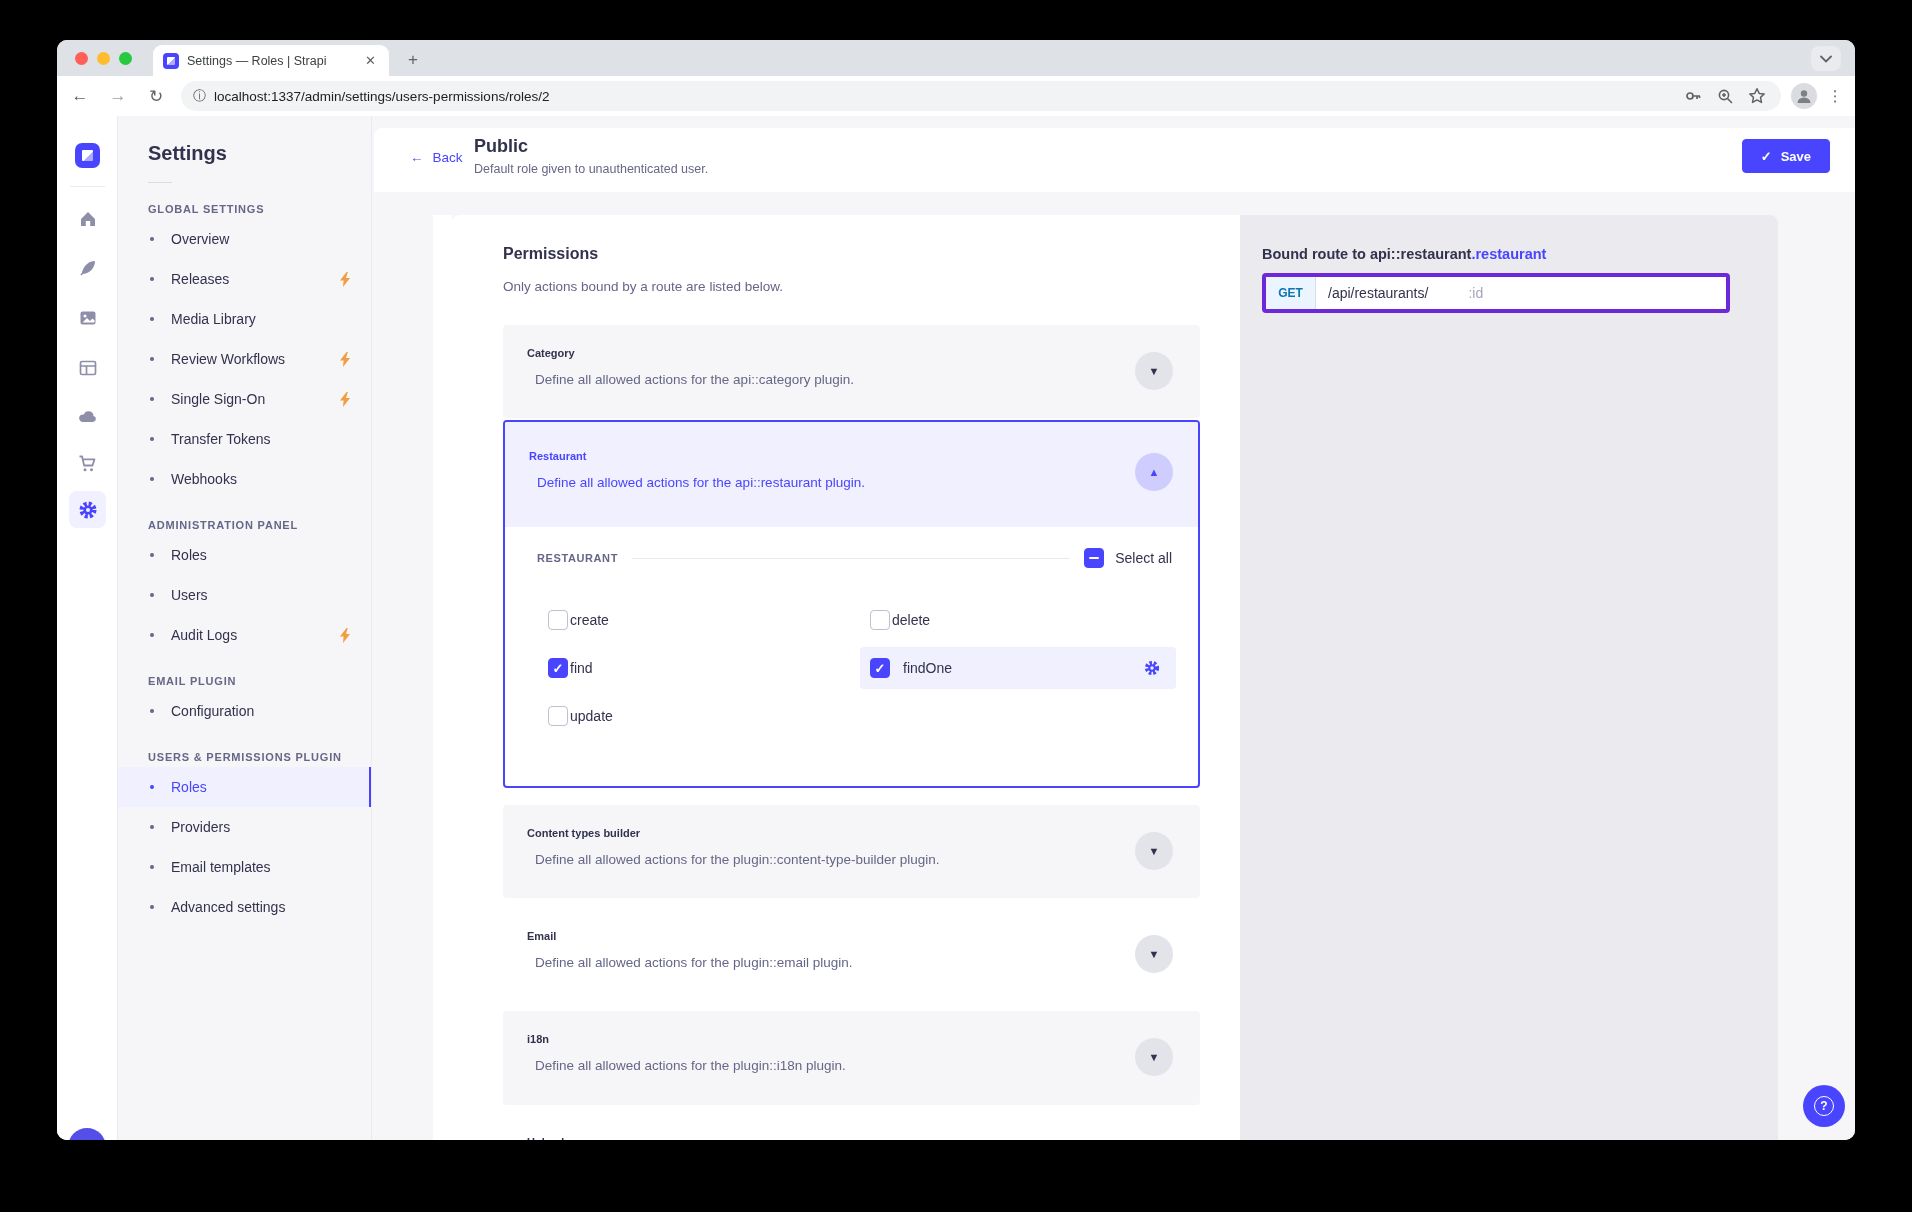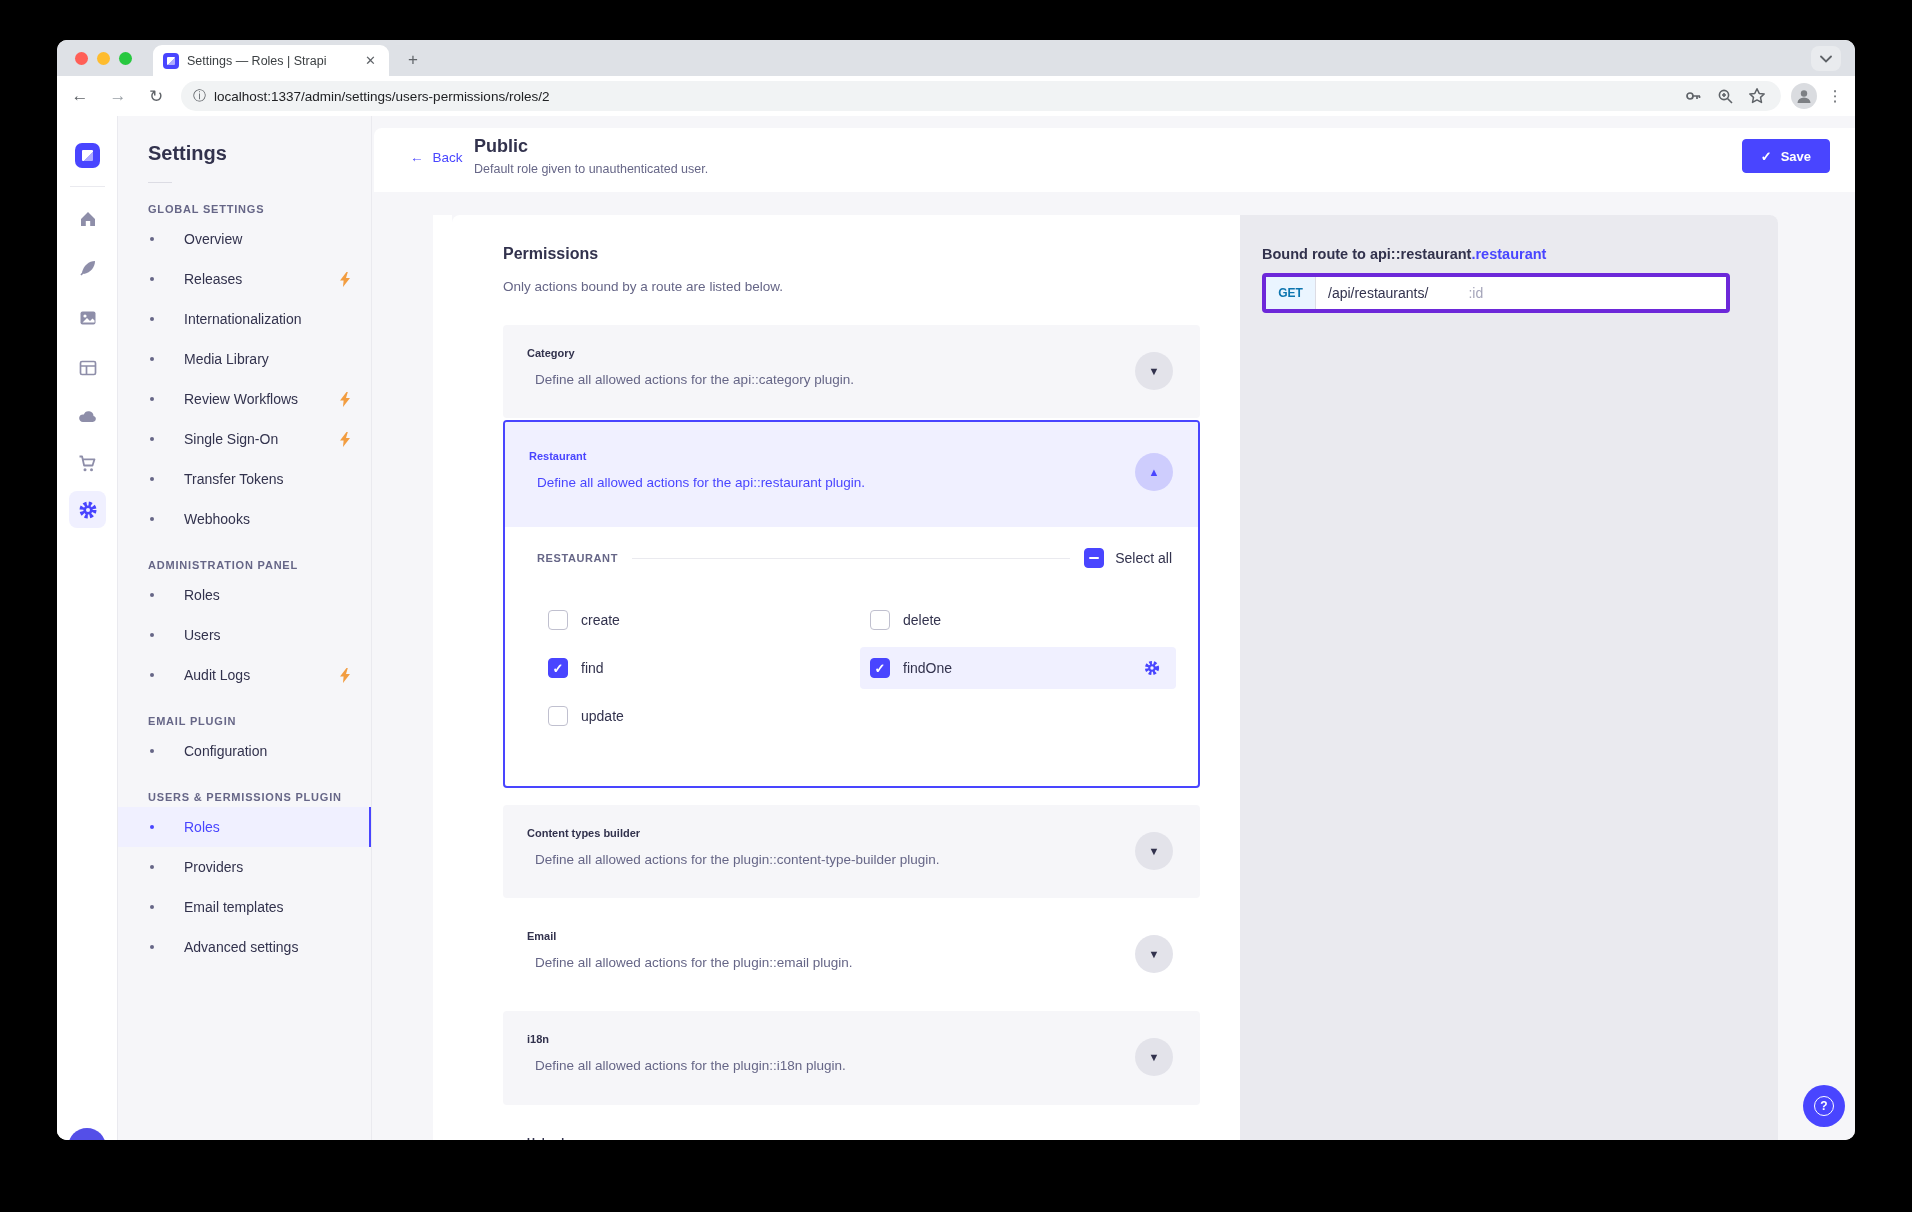--- a/index.html
+++ b/index.html
@@ -38,21 +38,21 @@
   .rail-logo::after { content:""; position:absolute; left:7px; top:7px; width:11px; height:11px; background:linear-gradient(135deg,#fff 0 55%,rgba(255,255,255,.55) 55% 100%); border-radius:1px; }
   .rail-div { position:absolute; left:13px; top:70px; width:35px; height:1px; background:#eaeaef; }
   .rail-ic { position:absolute; left:18px; width:25px; height:25px; display:flex; align-items:center; justify-content:center; color:#8e8ea9; }
   .rail-active { position:absolute; left:12px; top:375px; width:37px; height:37px; background:#f0f0ff; border-radius:8px; display:flex; align-items:center; justify-content:center; }
   .rail-kd { position:absolute; left:11px; top:1012px; width:38px; height:38px; border-radius:50%; background:#544fe8; color:#fff; font-size:13.5px; font-weight:bold; display:flex; align-items:center; justify-content:center; }
 
   .subnav { position:absolute; left:61px; top:0; width:254px; height:100%; background:#f6f6f9; border-right:1px solid #eaeaef; overflow:hidden; }
   .subnav-title { margin:26px 0 0 30px; font-size:20px; font-weight:700; color:#32324d; }
   .subnav-divider { margin:17px 0 0 30px; width:24px; height:1px; background:#dcdce4; }
   .snav-section { margin:20px 0 4px 30px; font-size:11px; font-weight:700; letter-spacing:.8px; color:#666687; }
-  .snav-item { height:40px; display:flex; align-items:center; gap:30px; padding-left:32px; font-size:14px; color:#32324d; position:relative; }
+  .snav-item { height:40px; display:flex; align-items:center; gap:17px; padding-left:32px; font-size:14px; color:#32324d; position:relative; }
   .snav-item .dot { width:4px; height:4px; border-radius:50%; background:#666687; flex:0 0 auto; }
   .snav-item .flash { position:absolute; right:20px; color:#f29d41; display:flex; }
   .snav-item.active { background:#f0f0ff; color:#4945ff; border-right:2px solid #4945ff; }
   .snav-item.active .dot { background:#4945ff; }
 
   .page { position:absolute; left:315px; top:0; right:0; bottom:0; }
   .pageheader { position:absolute; left:2px; top:12px; right:0; height:64px; background:#fff; border-radius:8px 0 0 0; }
   .backlink { position:absolute; left:36px; top:22px; display:flex; align-items:center; gap:9px; color:#4945ff; font-size:13.5px; }
   .ph-title { position:absolute; left:100px; top:8px; font-size:18px; font-weight:700; color:#32324d; }
   .ph-sub { position:absolute; left:100px; top:34px; font-size:12.5px; color:#666687; }
@@ -84,21 +84,21 @@
   .group-label { font-size:11px; font-weight:600; letter-spacing:.6px; color:#666687; white-space:nowrap; }
   .group-line { flex:1; height:1px; background:#eaeaef; }
   .selectall { display:flex; align-items:center; gap:11px; }
   .selectall-label { font-size:14px; color:#32324d; }
 
   .cb { width:20px; height:20px; border-radius:4px; background:#fff; border:1px solid #c0c0cf; flex:0 0 auto; display:flex; align-items:center; justify-content:center; }
   .cb.on { background:#4945ff; border-color:#4945ff; color:#fff; font-size:13px; font-weight:700; }
   .cb.ind { background:#4945ff; border-color:#4945ff; }
   .cb.ind::after { content:""; width:10px; height:2.5px; background:#fff; border-radius:1px; }
 
-  .perm-item { position:absolute; height:20px; display:flex; align-items:center; gap:13px; font-size:14px; color:#32324d; }
+  .perm-item { position:absolute; height:20px; display:flex; align-items:center; gap:2px; font-size:14px; color:#32324d; }
   .perm-create{ left:43px; top:188px; }
   .perm-delete{ left:365px; top:188px; }
   .perm-find{ left:43px; top:236px; }
   .perm-update{ left:43px; top:284px; }
   .perm-findone-row { position:absolute; left:355px; top:225px; width:316px; height:42px; background:#f0f0ff; border-radius:4px; display:flex; align-items:center; gap:13px; padding:0 14px 0 10px; font-size:14px; color:#32324d; }
   .perm-findone-row .spacer { flex:1; }
   .gearbtn { display:flex; align-items:center; justify-content:center; width:20px; height:20px; }
 
   .routepane { position:absolute; left:788px; top:0; width:538px; height:100%; background:#eaeaef; border-radius:0 8px 0 0; }
   .route-title { position:absolute; left:22px; top:31px; font-size:14.5px; font-weight:600; color:#32324d; }
@@ -238,24 +238,20 @@
             <span class="dot"></span>
             <span>Releases</span>
             <span class="flash">
               <svg width="12" height="15" viewBox="0 0 12 15">
                 <path d="M7.5 0 L1 8.5 h3.6 L4 15 L11 6 H7 L8.8 0 Z" fill="#f29d41"></path>
               </svg>
             </span>
           </div>
         <div class="snav-item">
             <span class="dot"></span>
-            <span>Internationalization</span>
-          </div>
-        <div class="snav-item">
-            <span class="dot"></span>
             <span>Media Library</span>
           </div>
         <div class="snav-item">
             <span class="dot"></span>
             <span>Review Workflows</span>
             <span class="flash">
               <svg width="12" height="15" viewBox="0 0 12 15">
                 <path d="M7.5 0 L1 8.5 h3.6 L4 15 L11 6 H7 L8.8 0 Z" fill="#f29d41"></path>
               </svg>
             </span>

